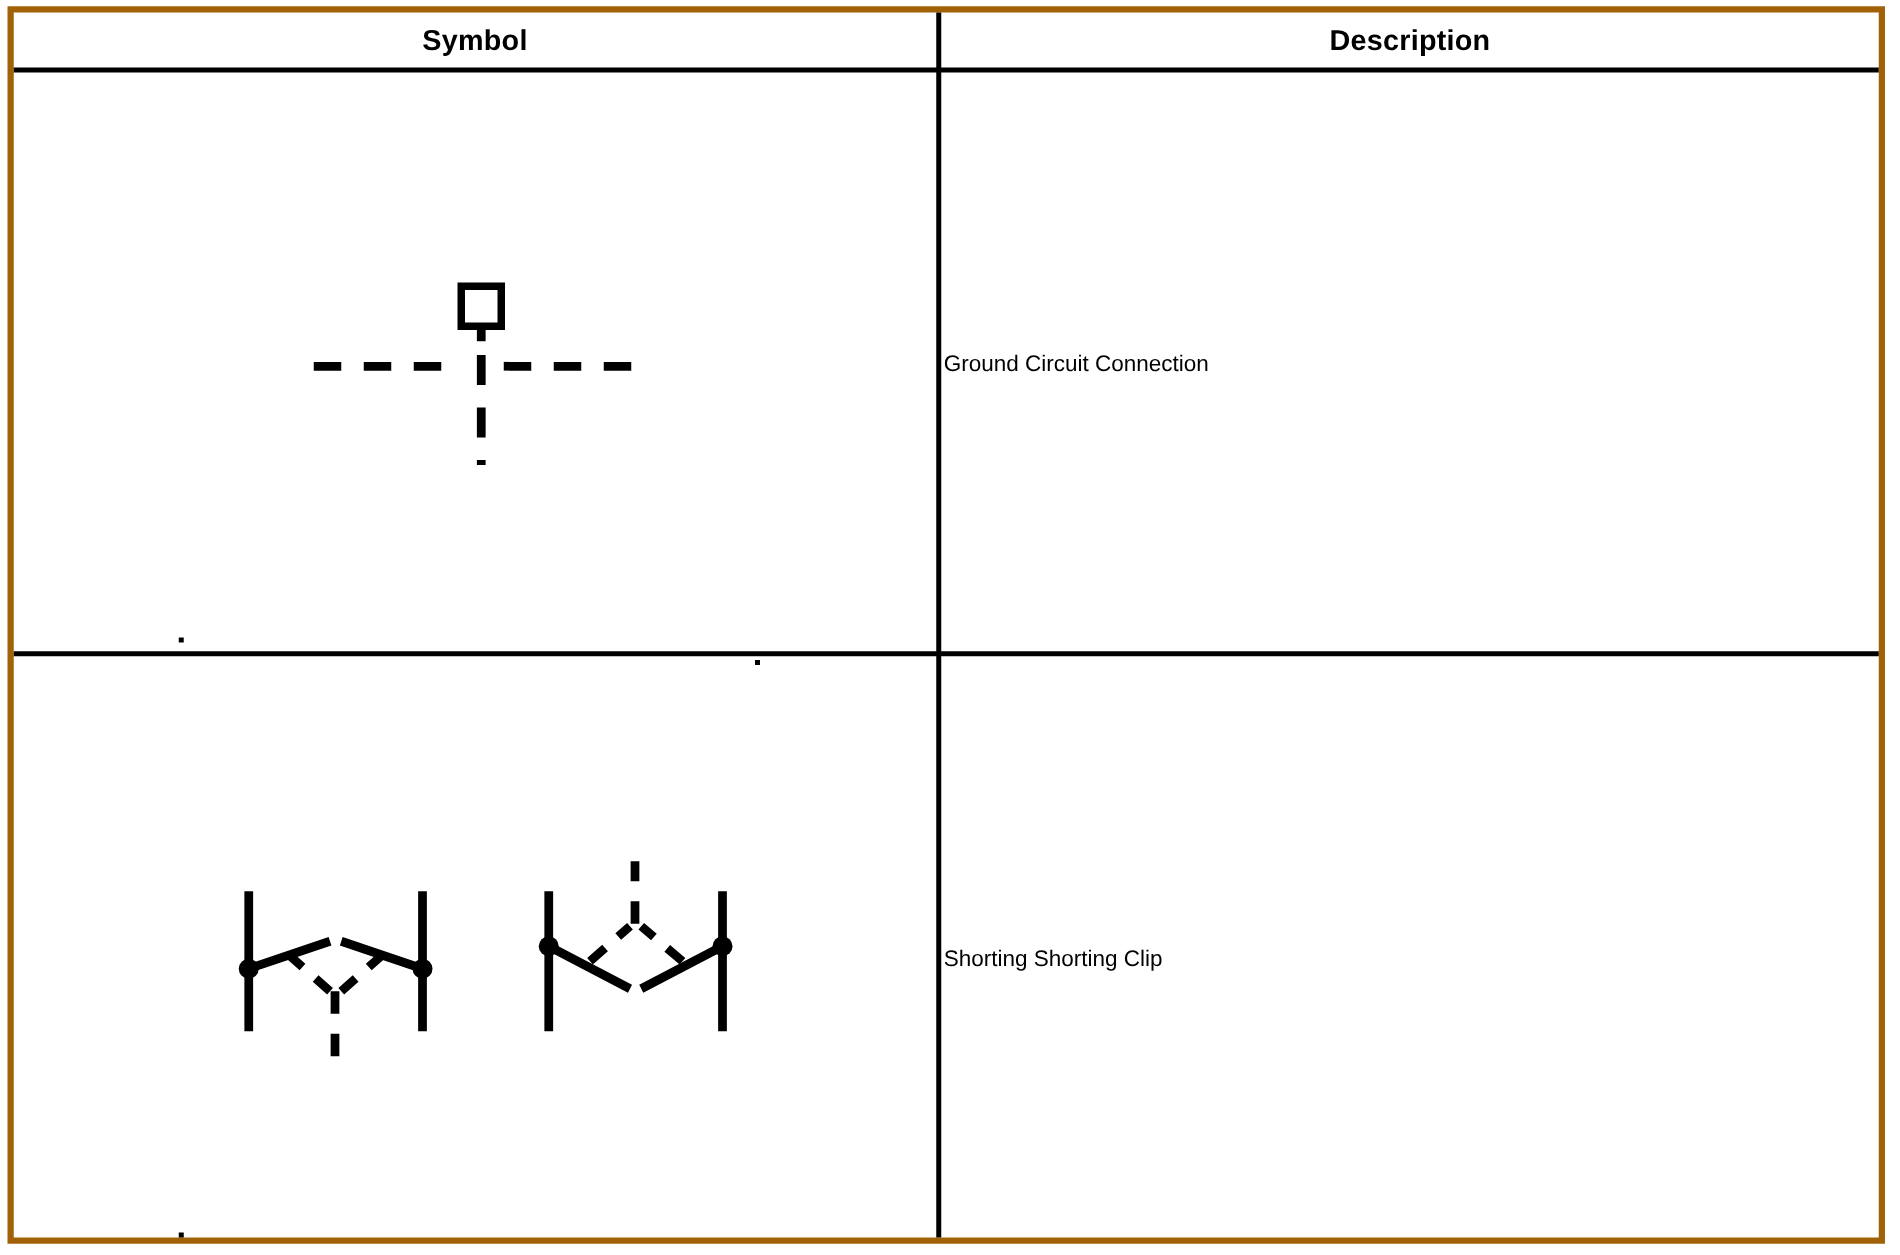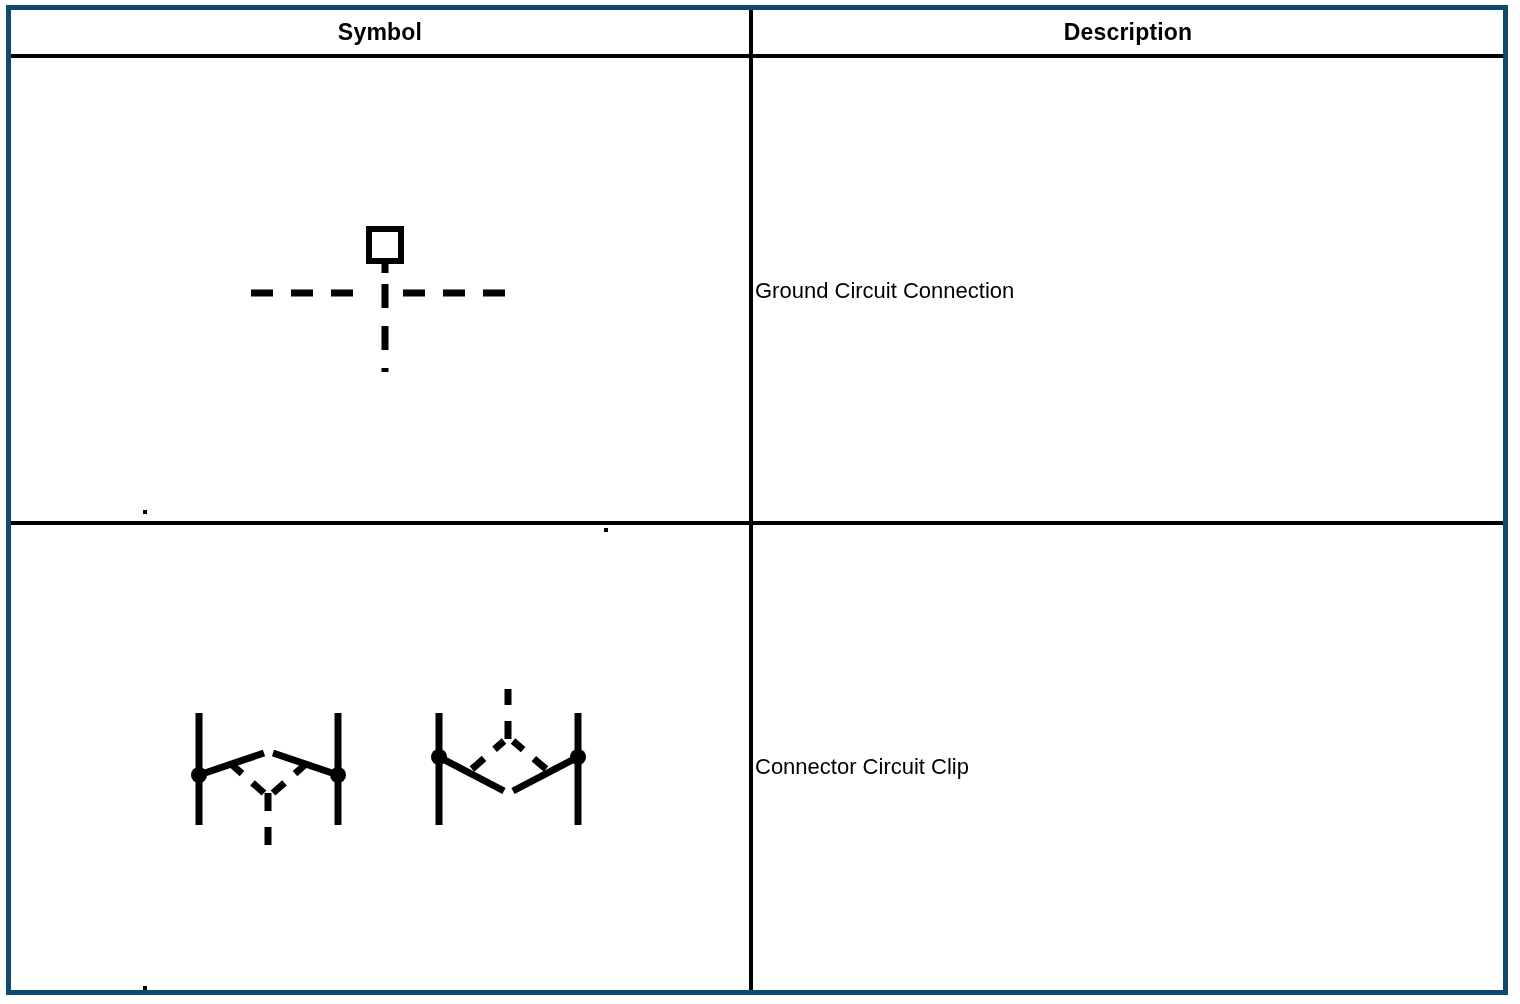--- a/index.html
+++ b/index.html
@@ -23,21 +23,21 @@
     width: 1520px;
     height: 1004px;
   }
 
   .symbol-table {
     position: absolute;
     left: 6px;
     top: 5px;
     width: 1502px;
     height: 990px;
-    border: 5px solid #0c4a6e;
+    border: 5px solid #a16207;
     box-sizing: border-box;
     border-collapse: collapse;
   }
 
   .table-inner {
     position: absolute;
     left: 0;
     top: 0;
     width: 100%;
     height: 100%;
@@ -82,21 +82,21 @@
     letter-spacing: 0.2px;
   }
   .header-symbol { left: 0; width: 738px; }
   .header-description { left: 742px; width: 750px; justify-content: center; }
 
   
   .desc-cell {
     position: absolute;
     left: 744px;
     width: 740px;
-    font-size: 22px;
+    font-size: 18px;
     line-height: 26px;
     text-align: left;
   }
   .desc-ground { top: 268px; }
   .desc-clip { top: 744px; }
 
   
   .symbol-canvas {
     position: absolute;
     left: 0;
@@ -197,21 +197,21 @@
             <line x1="497" y1="214" x2="497" y2="164" stroke="#000000" stroke-width="7" stroke-dasharray="18 16"></line>
 
             <circle cx="428" cy="232" r="8" fill="#000000"></circle>
             <circle cx="567" cy="232" r="8" fill="#000000"></circle>
           </g>
 
         </svg>
       </div>
 
       <div class="desc-cell desc-clip">
-        <span>Connector Circuit Clip</span>
+        <span>Shorting Shorting Clip</span>
       </div>
 
     </div>
   </div>
 
   <div class="speck speck-a"></div>
   <div class="speck speck-b"></div>
   <div class="speck speck-c"></div>
 
 </div>

